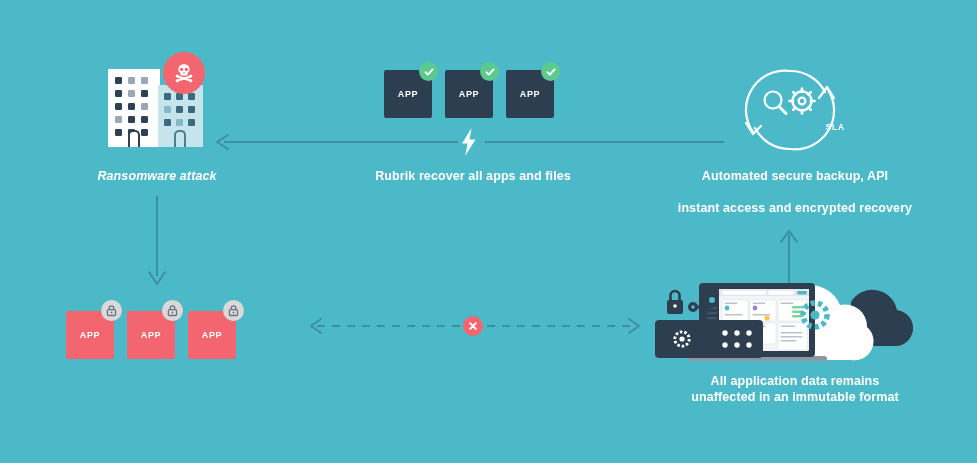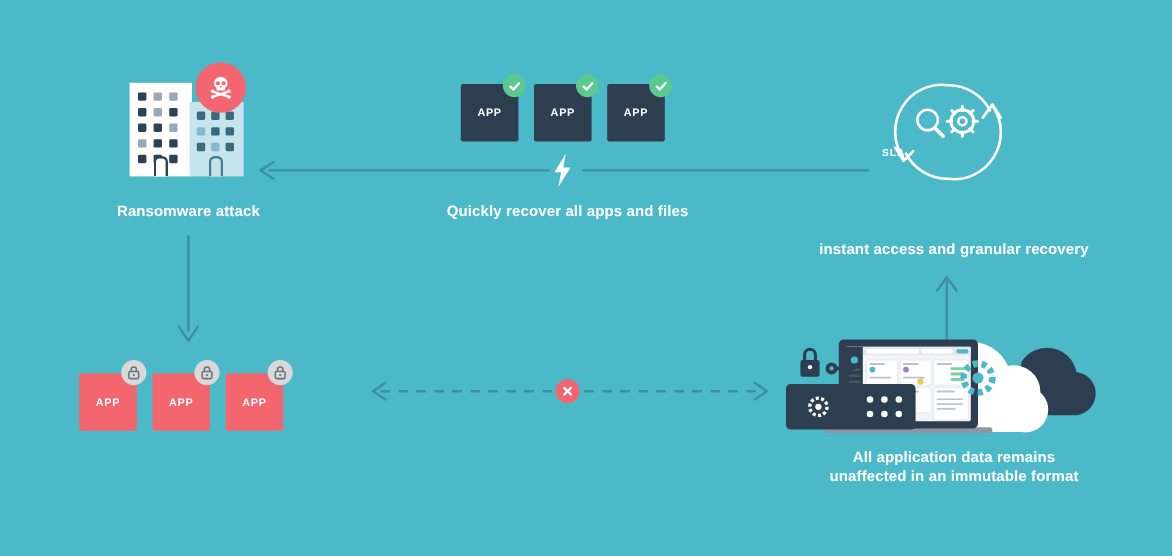--- a/index.html
+++ b/index.html
@@ -105,21 +105,21 @@
     border-radius: 50%;
     background: #d9d9d9;
     display: flex; align-items: center; justify-content: center;
   }
 
   
   #sla-group { left: 735px; top: 60px; width: 110px; height: 100px; }
   .sla-label {
     position: absolute;
     left: 0; right: 0; top: 62px;
-    text-align: left;
+    text-align: right;
     color: #ffffff;
     font-size: 8.5px;
     font-weight: bold;
     letter-spacing: 0.8px;
   }
 
   
   #infra-group { left: 655px; top: 272px; width: 270px; height: 100px; }
 </style>
 </head>
@@ -172,21 +172,21 @@
           <rect x="4.3" y="16.4" width="15.4" height="2.1" rx="1" transform="rotate(-18 12 17.4)"></rect>
           <circle cx="5.2" cy="15.1" r="1.5"></circle>
           <circle cx="18.8" cy="15.1" r="1.5"></circle>
           <circle cx="5.2" cy="19.8" r="1.5"></circle>
           <circle cx="18.8" cy="19.8" r="1.5"></circle>
         </g>
       </svg>
     </div>
   </div>
 
-  <div class="caption" style="left:57px; top:168px; width:200px;">Ransomware attack</div>
+  <div class="caption" style="left:57px; top:168px; width:200px;font-style:italic;">Ransomware attack</div>
 
   <div class="abs" style="left:140px; top:196px;">
     <svg width="34" height="92" viewBox="0 0 34 92">
       <line x1="17" y1="0" x2="17" y2="80" stroke="#3d8ea0" stroke-width="2"></line>
       <path d="M9 76 L17 88 L25 76" fill="none" stroke="#3d8ea0" stroke-width="2" stroke-linecap="round" stroke-linejoin="round"></path>
     </svg>
   </div>
 
   <div class="abs" style="left:380px; top:62px; width:190px; height:60px;">
 
@@ -224,21 +224,21 @@
       <path d="M18 7 L7 14 L18 21" fill="none" stroke="#3d8ea0" stroke-width="2" stroke-linecap="round" stroke-linejoin="round"></path>
       <line x1="275" y1="14" x2="514" y2="14" stroke="#3d8ea0" stroke-width="2"></line>
     </svg>
   </div>
   <div class="abs" style="left:459px; top:127px;">
     <svg width="20" height="30" viewBox="0 0 20 30">
       <path d="M12.5 1 L3 16.5 L8.6 16.5 L6.2 29 L16.5 12.5 L10.5 12.5 Z" fill="#ffffff"></path>
     </svg>
   </div>
 
-  <div class="caption" style="left:353px; top:168px; width:240px;">Quickly recover all apps and files</div>
+  <div class="caption" style="left:353px; top:168px; width:240px;">Rubrik recover all apps and files</div>
 
   <div class="abs" id="sla-group">
     <svg width="110" height="100" viewBox="0 0 110 100">
       <path d="M18 72 A 39 39 0 0 1 55 11 A 39 39 0 0 1 90 32" fill="none" stroke="#ffffff" stroke-width="2.2" stroke-linecap="round"></path>
       <path d="M92 28 A 39 39 0 0 1 55 89 A 39 39 0 0 1 20 68" fill="none" stroke="#ffffff" stroke-width="2.2" stroke-linecap="round"></path>
       <path d="M11 63 L18 74 L26 66" fill="none" stroke="#ffffff" stroke-width="2.2" stroke-linecap="round" stroke-linejoin="round"></path>
       <path d="M84 38 L92 27 L99 38" fill="none" stroke="#ffffff" stroke-width="2.2" stroke-linecap="round" stroke-linejoin="round"></path>
 
       <g>
         <circle cx="38" cy="40" r="8.5" fill="none" stroke="#ffffff" stroke-width="2.2"></circle>
@@ -256,21 +256,22 @@
           <line x1="-8.8" y1="-8.8" x2="-6.4" y2="-6.4"></line>
           <line x1="6.4" y1="6.4" x2="8.8" y2="8.8"></line>
           <line x1="8.8" y1="-8.8" x2="6.4" y2="-6.4"></line>
           <line x1="-6.4" y1="6.4" x2="-8.8" y2="8.8"></line>
         </g>
       </g>
     </svg>
     <div class="sla-label">SLA</div>
   </div>
 
-  <div class="caption" style="left:650px; top:200px; width:290px;">instant access and granular recovery</div>
+  <div class="caption" style="left:650px; top:168px; width:290px;">Automated secure backup, API</div>
+  <div class="caption" style="left:650px; top:200px; width:290px;">instant access and encrypted recovery</div>
 
   <div class="abs" style="left:772px; top:228px;">
     <svg width="34" height="64" viewBox="0 0 34 64">
       <line x1="17" y1="6" x2="17" y2="62" stroke="#3d8ea0" stroke-width="2"></line>
       <path d="M9 14 L17 3 L25 14" fill="none" stroke="#3d8ea0" stroke-width="2" stroke-linecap="round" stroke-linejoin="round"></path>
     </svg>
   </div>
 
   <div class="abs" style="left:62px; top:300px; width:200px; height:60px;">
 

